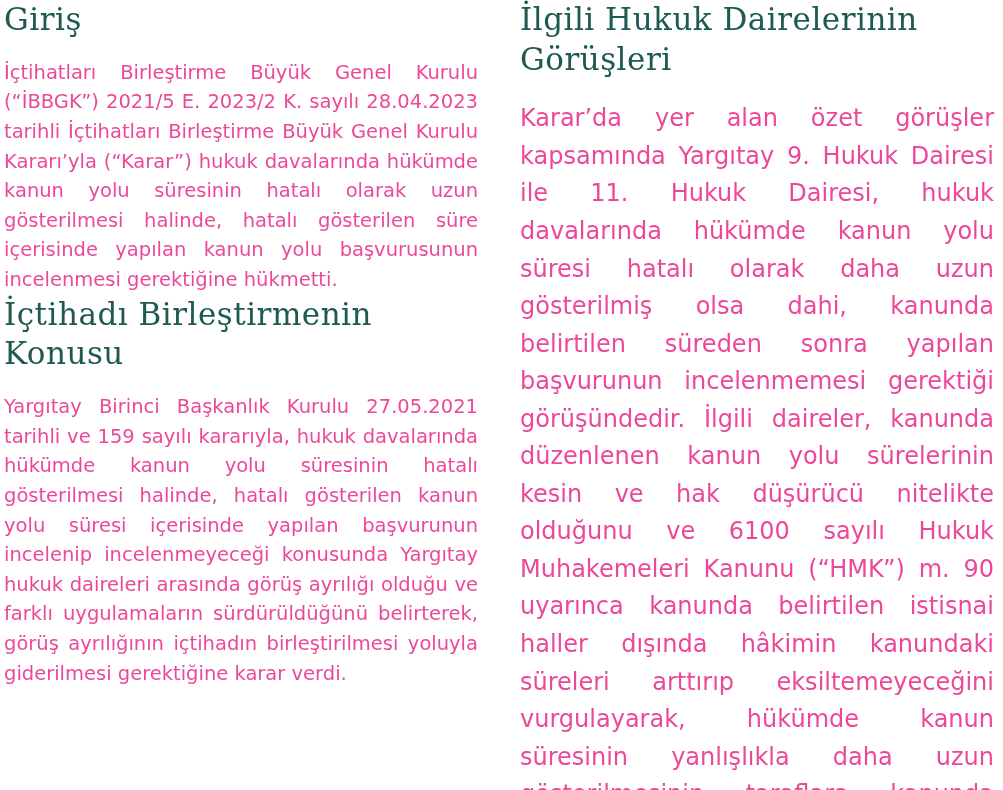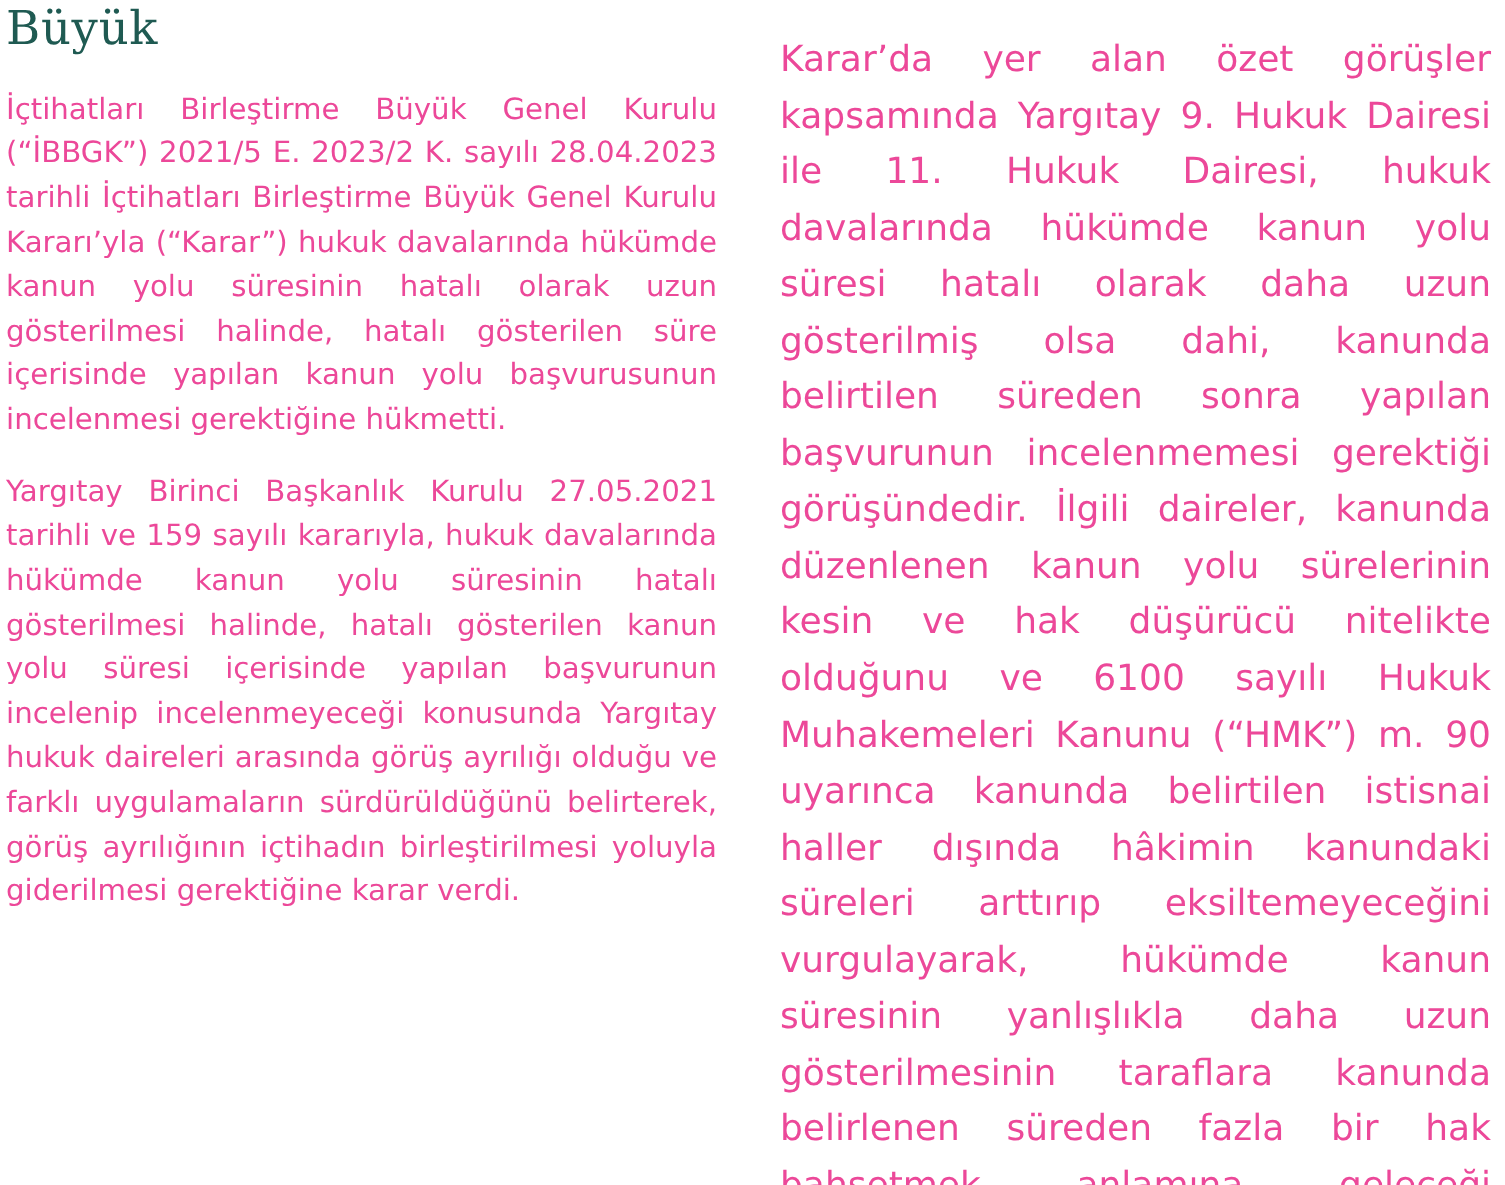--- a/index.html
+++ b/index.html
@@ -70,24 +70,26 @@
     white-space: normal;
   }
 </style>
 </head>
 <body>
 
 <div class="page">
   <div class="columns">
 
     <div class="col col-left">
-      <h2 class="heading h-first">Büyük</h2>
+      <h2 class="heading h-first">Giriş</h2>
       <p class="body">İçtihatları Birleştirme Büyük Genel Kurulu (“İBBGK”) 2021/5 E. 2023/2 K. sayılı 28.04.2023 tarihli İçtihatları Birleştirme Büyük Genel Kurulu Kararı’yla (“Karar”) hukuk davalarında hükümde kanun yolu süresinin hatalı olarak uzun gösterilmesi halinde, hatalı gösterilen süre içerisinde yapılan kanun yolu başvurusunun incelenmesi gerektiğine hükmetti.</p>
 
+      <h2 class="heading h-second">İçtihadı Birleştirmenin Konusu</h2>
       <p class="body">Yargıtay Birinci Başkanlık Kurulu 27.05.2021 tarihli ve 159 sayılı kararıyla, hukuk davalarında hükümde kanun yolu süresinin hatalı gösterilmesi halinde, hatalı gösterilen kanun yolu süresi içerisinde yapılan başvurunun incelenip incelenmeyeceği konusunda Yargıtay hukuk daireleri arasında görüş ayrılığı olduğu ve farklı uygulamaların sürdürüldüğünü belirterek, görüş ayrılığının içtihadın birleştirilmesi yoluyla giderilmesi gerektiğine karar verdi.</p>
     </div>
 
     <div class="col col-right">
+      <h2 class="heading h-first">İlgili Hukuk Dairelerinin Görüşleri</h2>
       <p class="body">Karar’da yer alan özet görüşler kapsamında Yargıtay 9. Hukuk Dairesi ile 11. Hukuk Dairesi, hukuk davalarında hükümde kanun yolu süresi hatalı olarak daha uzun gösterilmiş olsa dahi, kanunda belirtilen süreden sonra yapılan başvurunun incelenmemesi gerektiği görüşündedir. İlgili daireler, kanunda düzenlenen kanun yolu sürelerinin kesin ve hak düşürücü nitelikte olduğunu ve 6100 sayılı Hukuk Muhakemeleri Kanunu (“HMK”) m. 90 uyarınca kanunda belirtilen istisnai haller dışında hâkimin kanundaki süreleri arttırıp eksiltemeyeceğini vurgulayarak, hükümde kanun süresinin yanlışlıkla daha uzun gösterilmesinin taraflara kanunda belirlenen süreden fazla bir hak bahşetmek anlamına geleceği fikrindedir. Yine ilgili görüşlere göre bu yönde bir uygulama karşı taraf yararına oluşan kazanılmış hakkın ihlal edilmesi anlamına gelir ve Anayasa’nın m. 10’da düzenlenen eşitlik ilkesine aykırıdır. Bu gerekçelerle, hukuk davalarında hükümde kanun yolu süresi</p>
     </div>
 
   </div>
 </div>
 
 </body></html>

